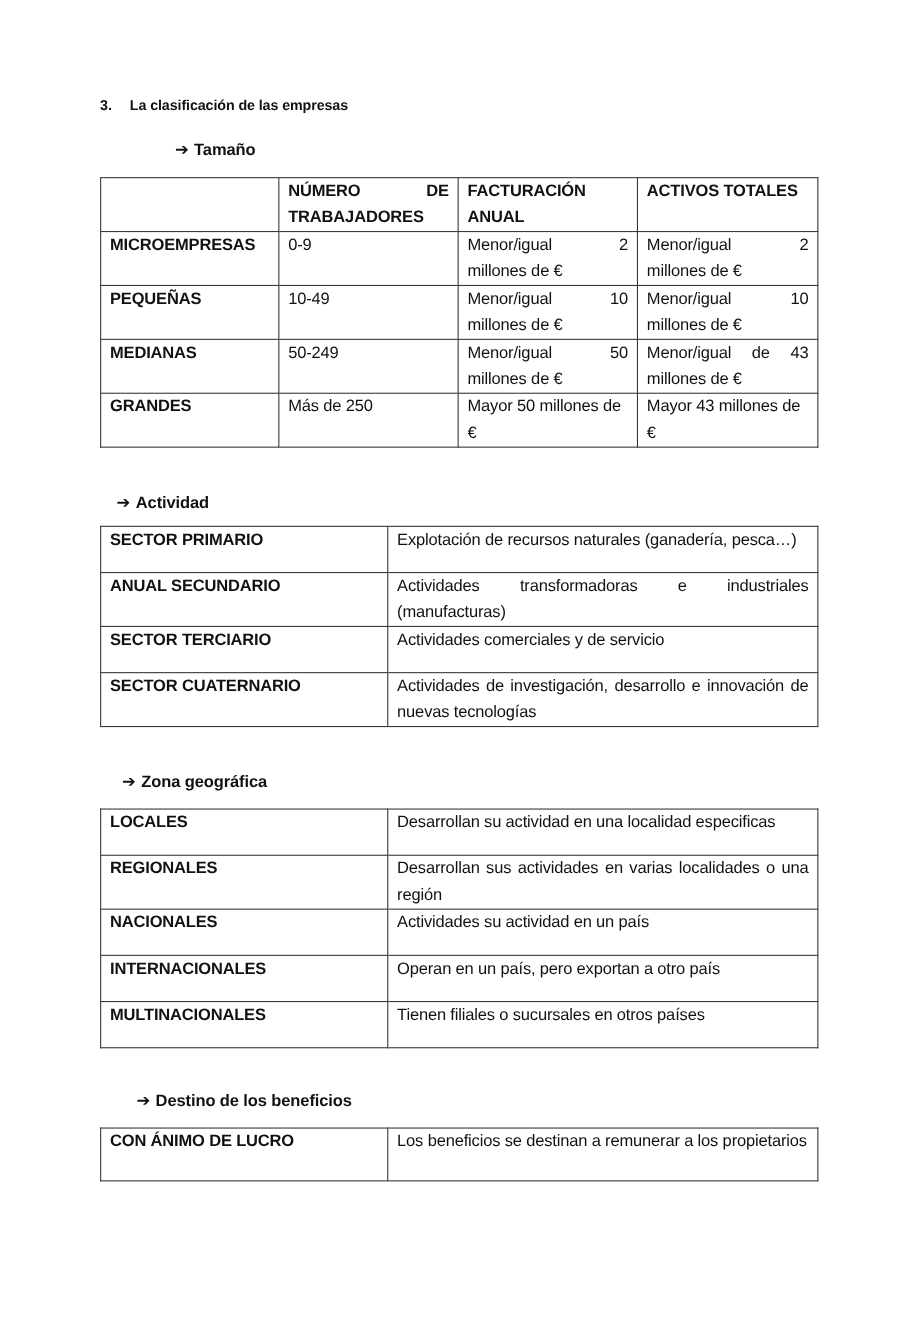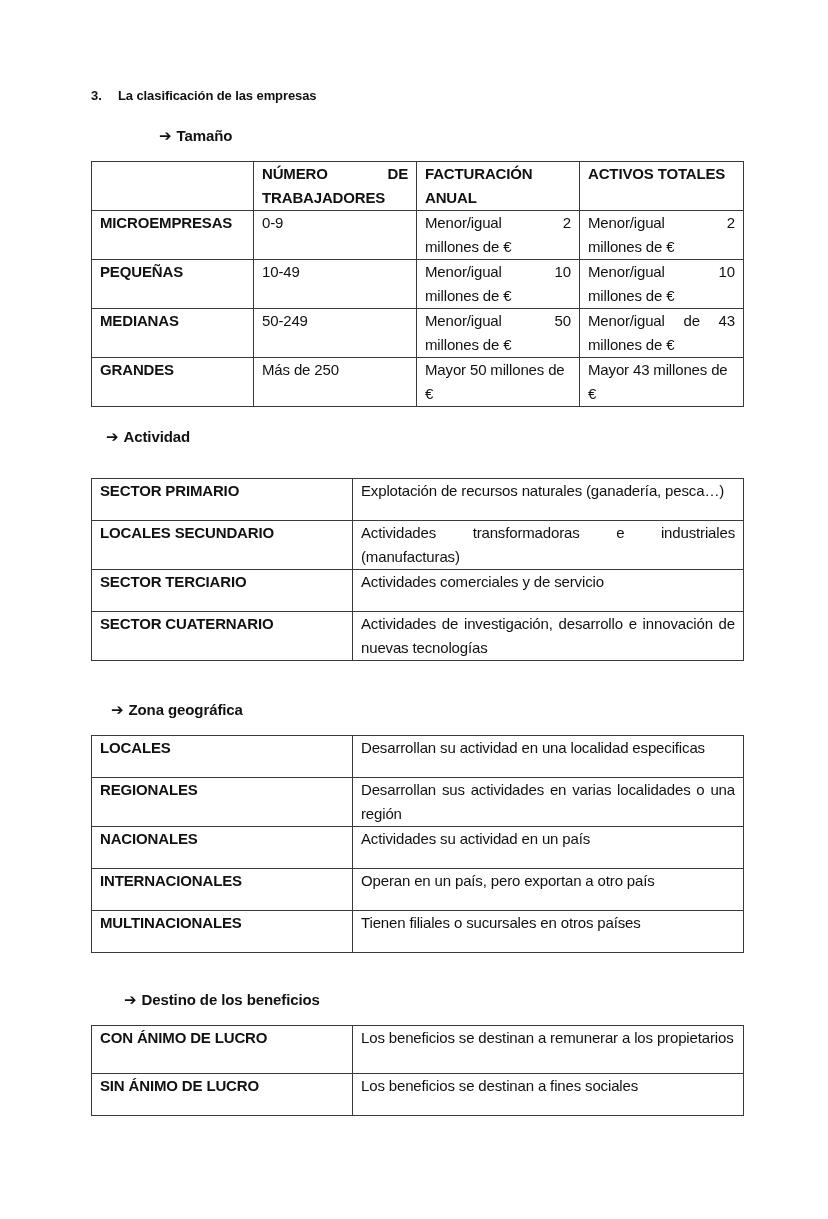--- a/index.html
+++ b/index.html
@@ -131,36 +131,36 @@
       <div>€</div>
     </td>
     <td>
       <div>Mayor 43 millones de</div>
       <div>€</div>
     </td>
   </tr>
 </tbody>
   </table>
 
-<div class="sub" style="left:106px; top:428px;">
+<div class="sub" style="left:106px; top:448px;">
   <span class="arrow">➔</span><span>Actividad</span>
 </div>
 
 <table style="top:478px;">
   <colgroup>
       <col style="width:261px">
       <col style="width:391px">
     </colgroup>
   <tbody>
       <tr style="height:42px">
     <td class="b">SECTOR PRIMARIO</td>
     <td class="just">Explotación de recursos naturales (ganadería, pesca…)</td>
   </tr>
   <tr style="height:48px">
-    <td class="b">LOCALES SECUNDARIO</td>
+    <td class="b">ANUAL SECUNDARIO</td>
     <td class="just">Actividades transformadoras e industriales (manufacturas)</td>
   </tr>
   <tr style="height:42px">
     <td class="b">SECTOR TERCIARIO</td>
     <td class="just">Actividades comerciales y de servicio</td>
   </tr>
   <tr style="height:48px">
     <td class="b">SECTOR CUATERNARIO</td>
     <td class="just">Actividades de investigación, desarrollo e innovación de nuevas tecnologías</td>
   </tr>
@@ -207,18 +207,14 @@
 <table style="top:1025px;">
   <colgroup>
       <col style="width:261px">
       <col style="width:391px">
     </colgroup>
   <tbody>
       <tr style="height:48px">
     <td class="b">CON ÁNIMO DE LUCRO</td>
     <td class="just">Los beneficios se destinan a remunerar a los propietarios</td>
   </tr>
-  <tr style="height:42px">
-    <td class="b">SIN ÁNIMO DE LUCRO</td>
-    <td class="just">Los beneficios se destinan a fines sociales</td>
-  </tr>
 </tbody>
   </table>
 
 </body></html>

